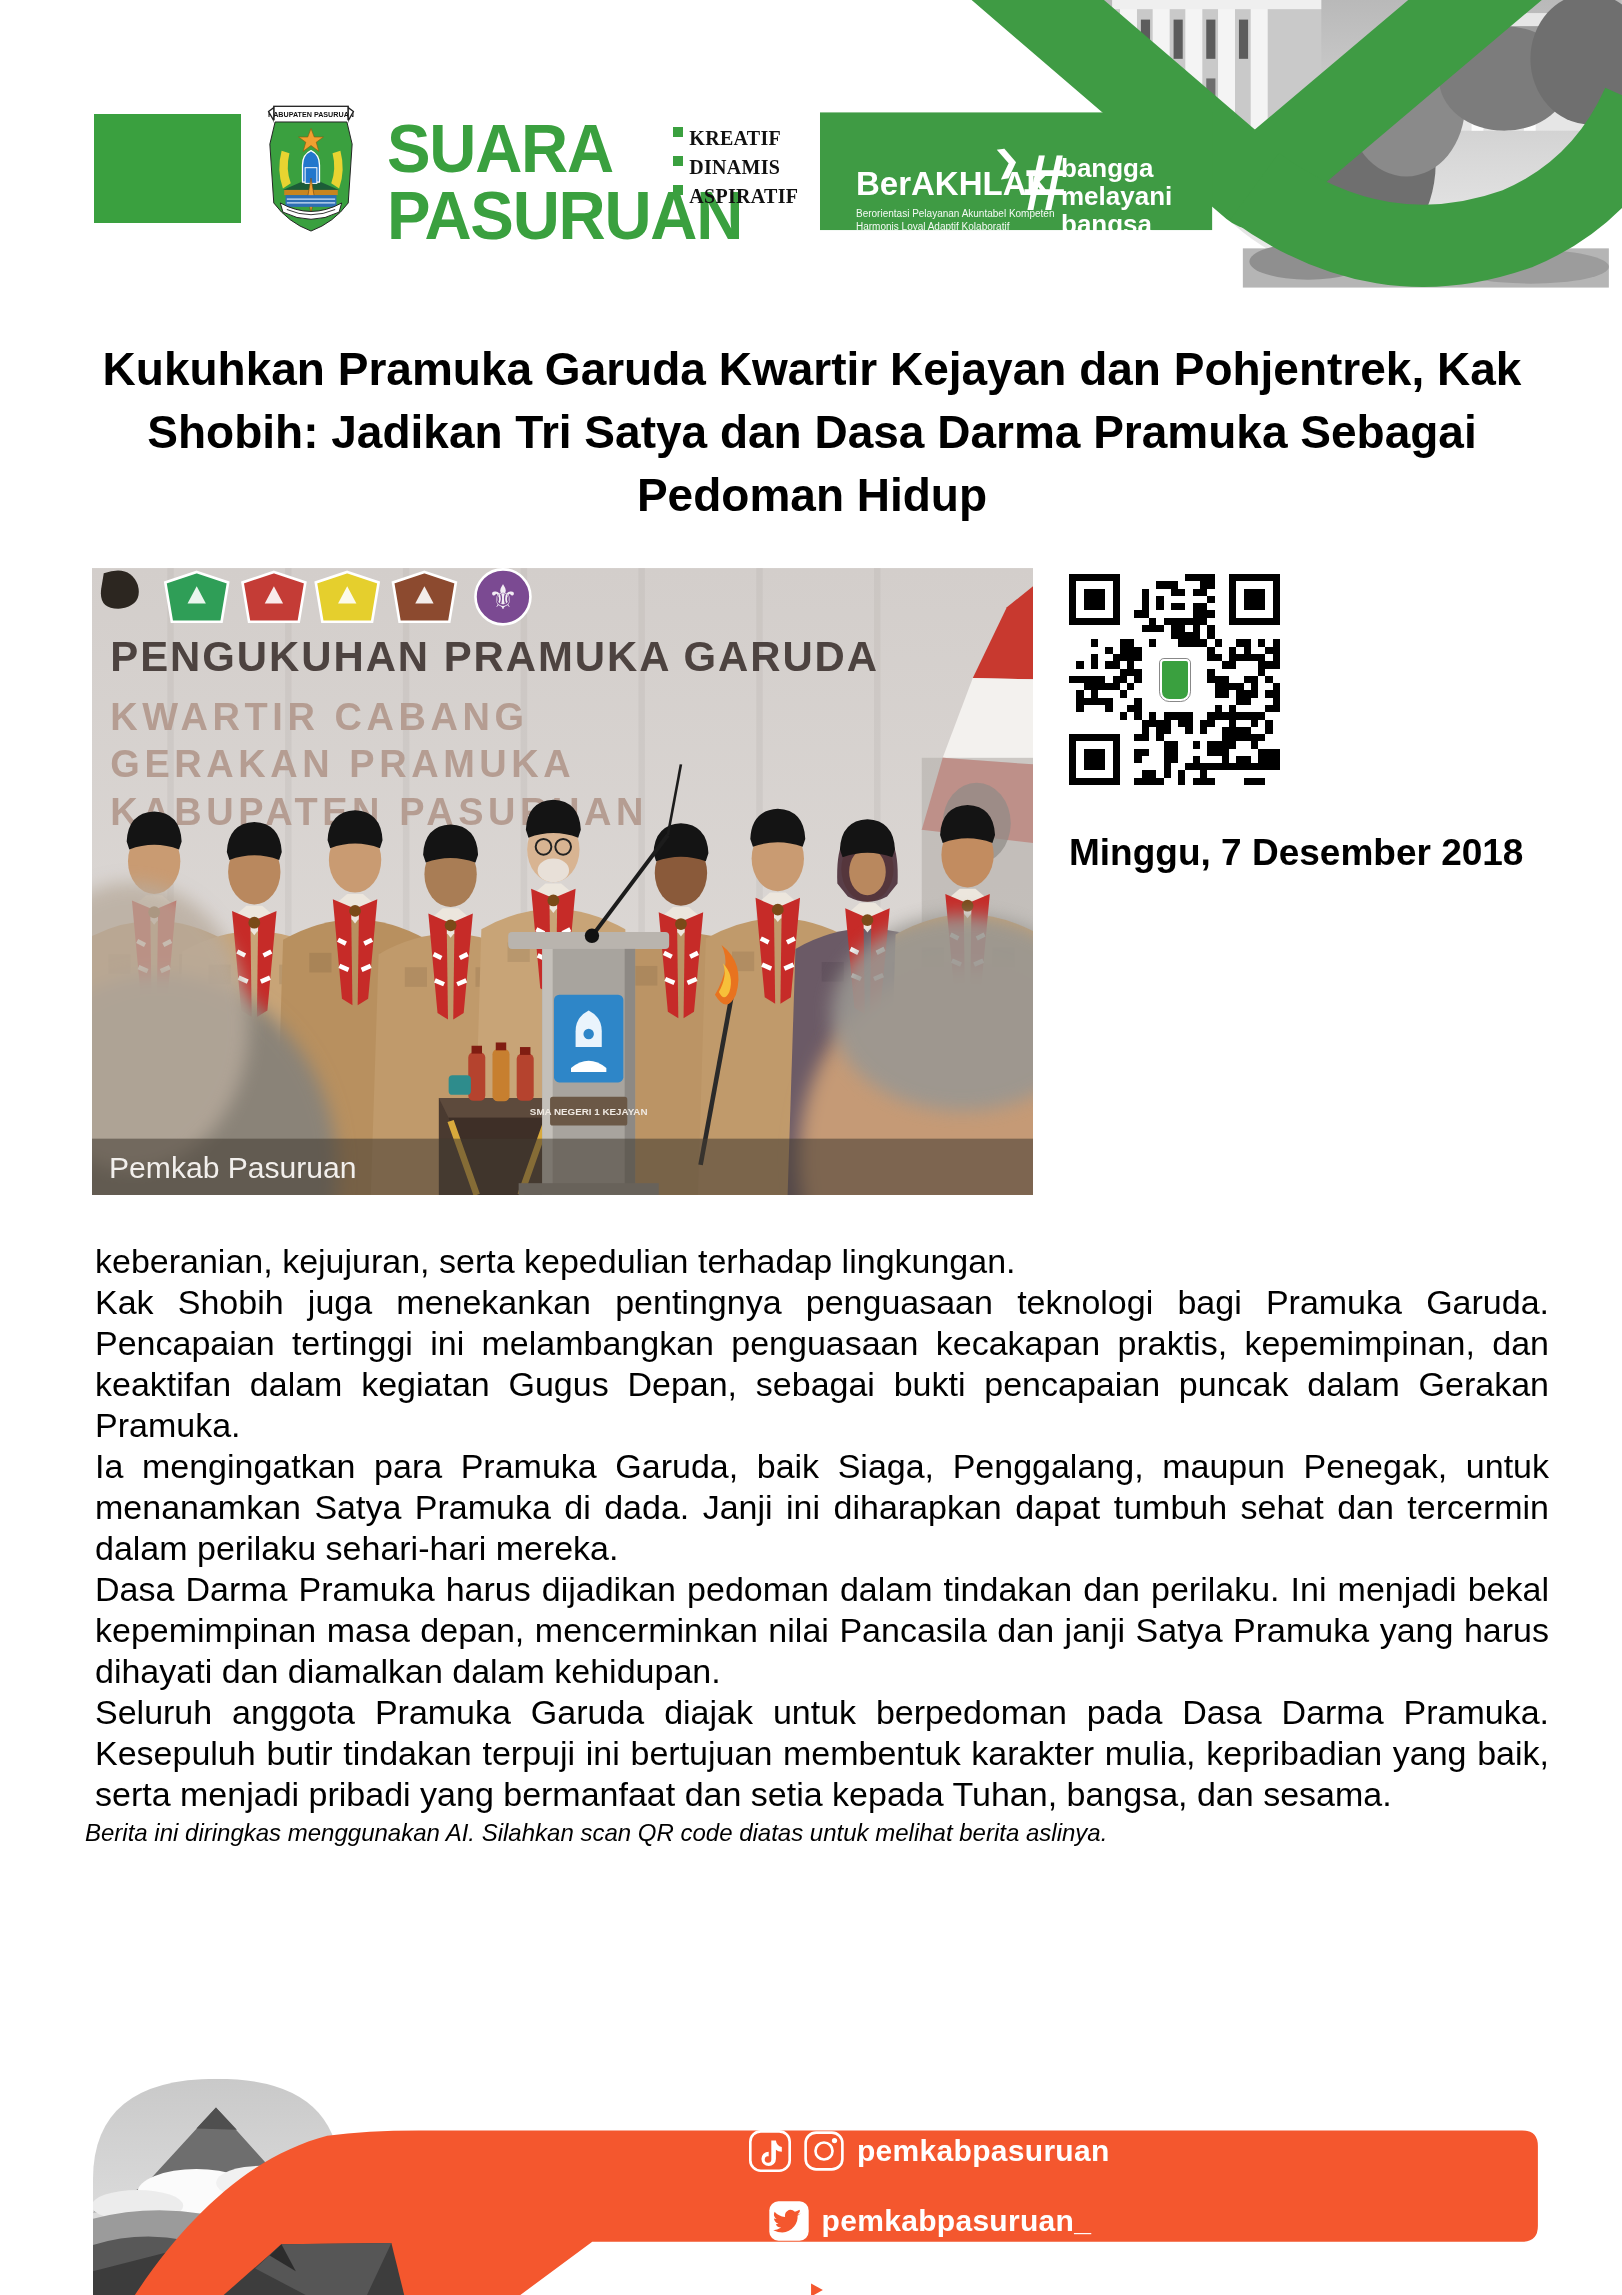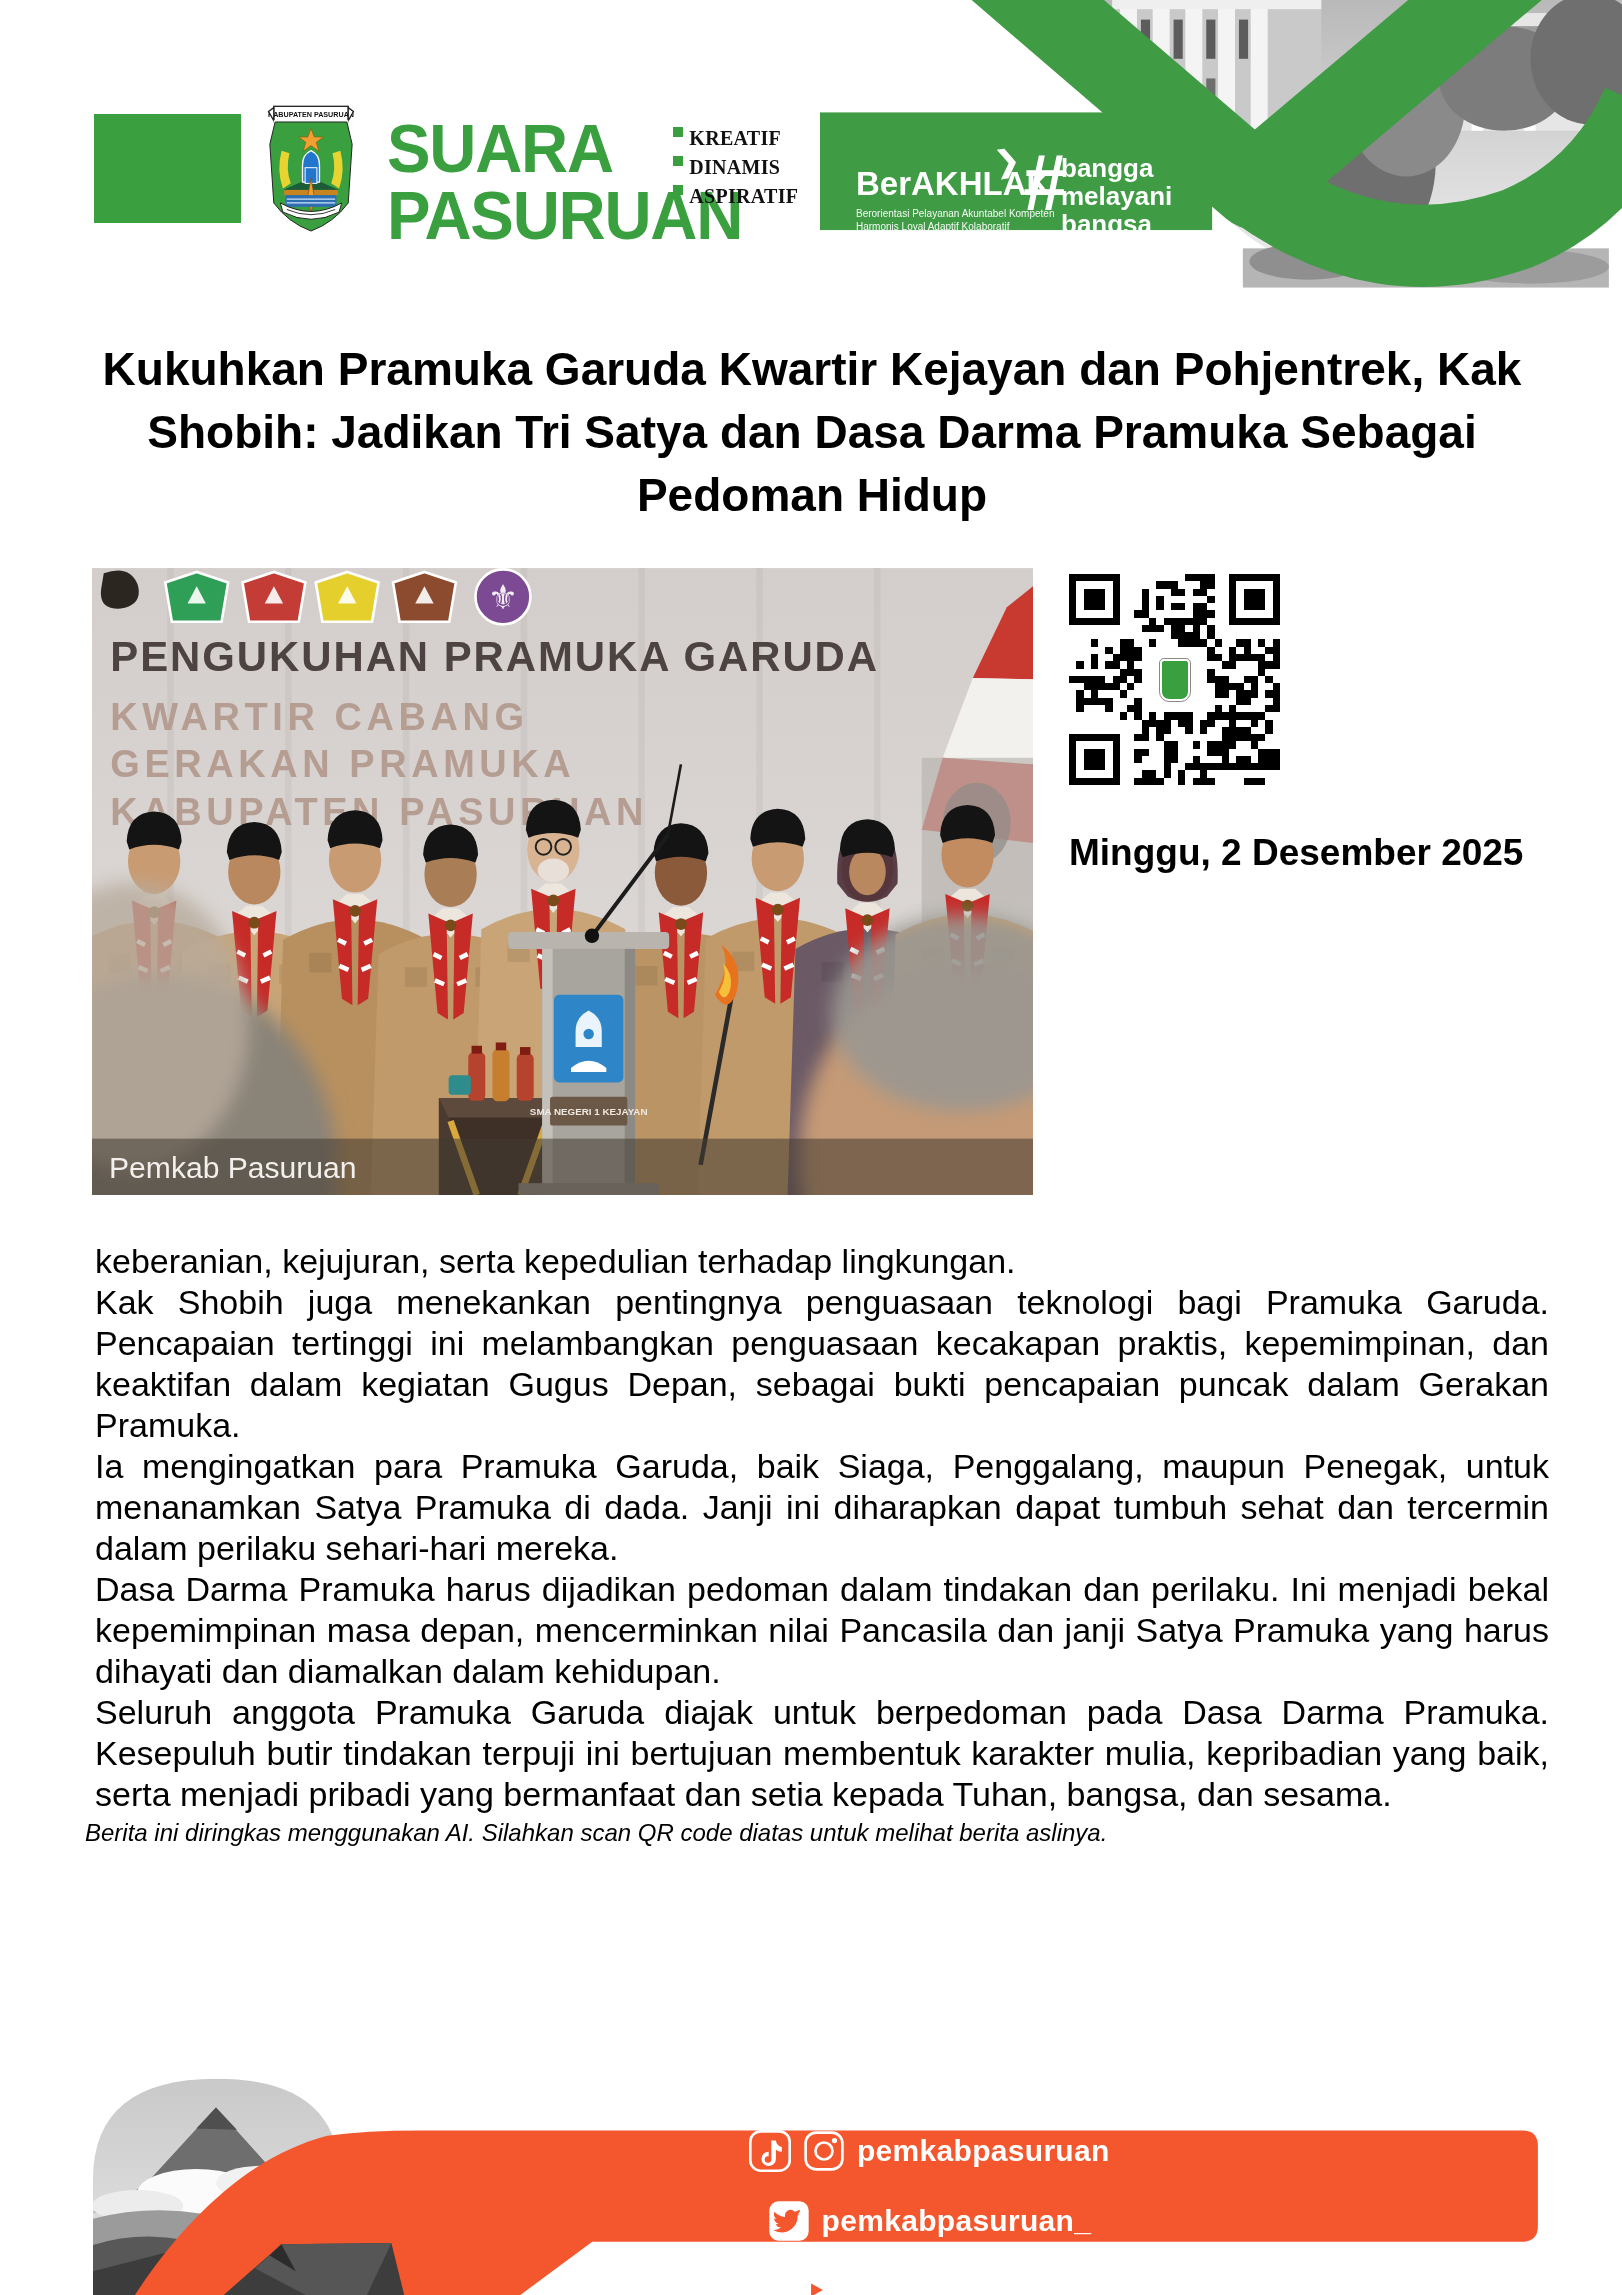--- a/index.html
+++ b/index.html
@@ -651,21 +651,21 @@
         <rect x="24" y="2" width="3" height="3" fill="#000"></rect>
         <rect x="0" y="22" width="7" height="7" fill="#000"></rect>
         <rect x="1" y="23" width="5" height="5" fill="#fff"></rect>
         <rect x="2" y="24" width="3" height="3" fill="#000"></rect>
       </svg>
     <div class="qr-logo">
         <div class="qr-shield"></div>
       </div>
   </div>
 
-  <div class="abs date">Minggu, 2 Desember 2025</div>
+  <div class="abs date">Minggu, 7 Desember 2018</div>
 
   <div class="abs bodytext">
     <p>keberanian, kejujuran, serta kepedulian terhadap lingkungan.</p>
     <p>Kak Shobih juga menekankan pentingnya penguasaan teknologi bagi Pramuka Garuda. Pencapaian tertinggi ini melambangkan penguasaan kecakapan praktis, kepemimpinan, dan keaktifan dalam kegiatan Gugus Depan, sebagai bukti pencapaian puncak dalam Gerakan Pramuka.</p>
     <p>Ia mengingatkan para Pramuka Garuda, baik Siaga, Penggalang, maupun Penegak, untuk menanamkan Satya Pramuka di dada. Janji ini diharapkan dapat tumbuh sehat dan tercermin dalam perilaku sehari-hari mereka.</p>
     <p>Dasa Darma Pramuka harus dijadikan pedoman dalam tindakan dan perilaku. Ini menjadi bekal kepemimpinan masa depan, mencerminkan nilai Pancasila dan janji Satya Pramuka yang harus dihayati dan diamalkan dalam kehidupan.</p>
     <p>Seluruh anggota Pramuka Garuda diajak untuk berpedoman pada Dasa Darma Pramuka. Kesepuluh butir tindakan terpuji ini bertujuan membentuk karakter mulia, kepribadian yang baik, serta menjadi pribadi yang bermanfaat dan setia kepada Tuhan, bangsa, dan sesama.</p>
   </div>
   <div class="abs ai-note">Berita ini diringkas menggunakan AI. Silahkan scan QR code diatas untuk melihat berita aslinya.</div>
 

